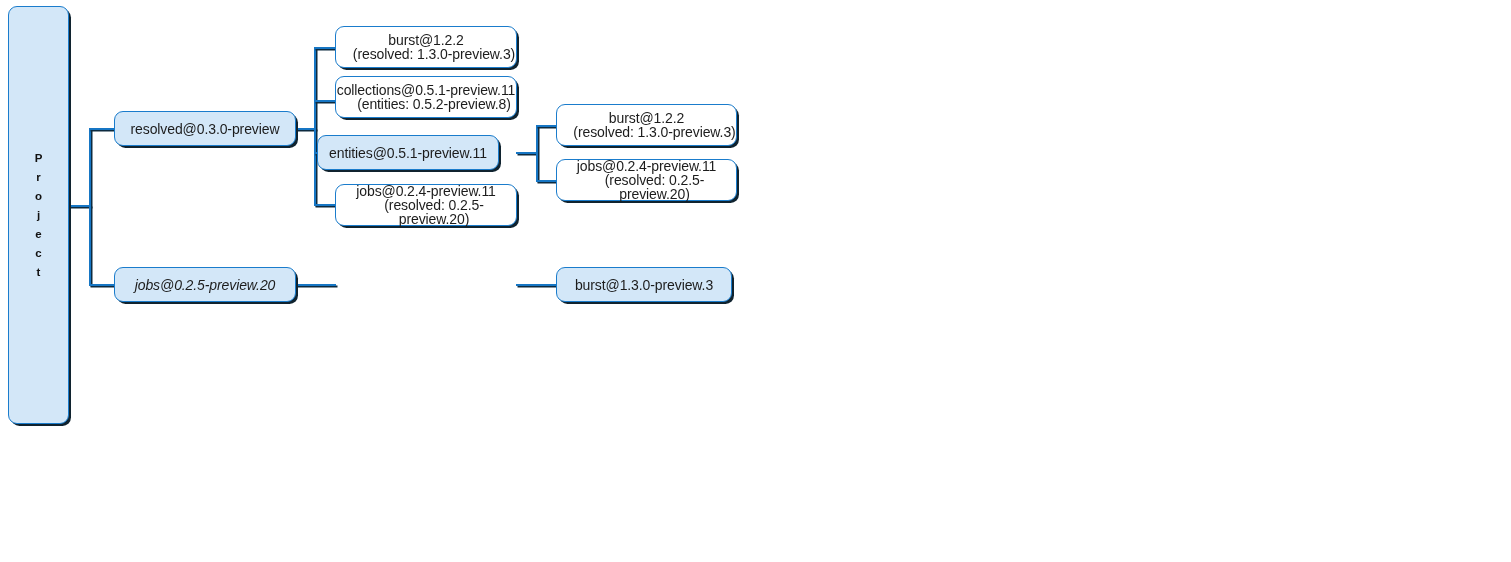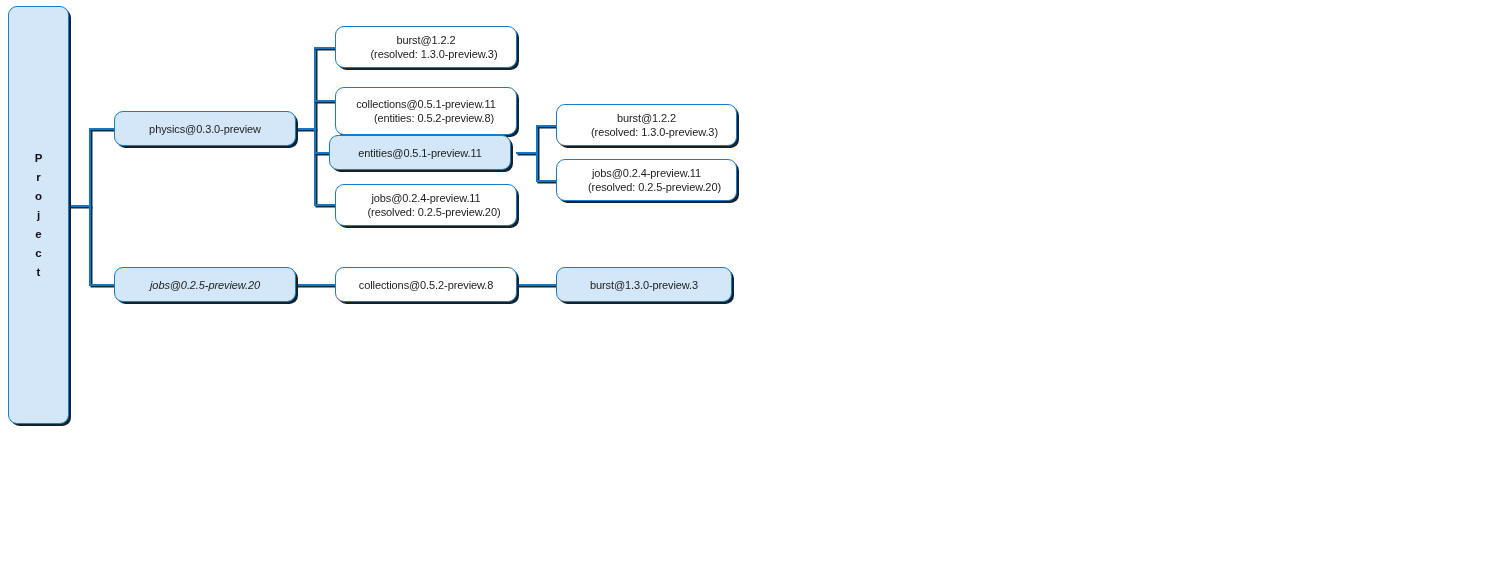--- a/index.html
+++ b/index.html
@@ -36,21 +36,21 @@
     box-sizing: border-box;
     border: 1.6px solid #1a7ccc;
     border-radius: 9px;
     background: #ffffff;
     box-shadow: 2.5px 2.5px 0 -0.5px #10232f;
     display: flex;
     align-items: center;
     justify-content: center;
     text-align: center;
     color: #1c1c1c;
-    font-size: 11px;
+    font-size: 14px;
     line-height: 14px;
     letter-spacing: -0.1px;
     z-index: 3;
   }
   .node.filled { background: #d3e7f8; }
   .node .lbl { display: block; }
   .node .sub  { display: block; margin-left: 16px; }
 
   
   #project-node {
@@ -107,49 +107,46 @@
     <span id="project-label">P
 r
 o
 j
 e
 c
 t</span>
   </div>
 
   <div class="node filled" style="left:114px; top:111px; width:182px; height:35px;">
-    <span>physics@0.3.0-preview</span>
+    <span>resolved@0.3.0-preview</span>
   </div>
 
   <div class="node filled" style="left:114px; top:267px; width:182px; height:35px;font-style:italic;">
     <span>jobs@0.2.5-preview.20</span>
   </div>
 
   <div class="node" style="left:335px; top:26px; width:182px; height:42px; flex-direction:column;">
     <span class="lbl">burst@1.2.2</span>
     <span class="sub">(resolved: 1.3.0-preview.3)</span>
   </div>
 
-  <div class="node" style="left:335px; top:87px; width:182px; height:48px; flex-direction:column;">
+  <div class="node" style="left:335px; top:76px; width:182px; height:42px; flex-direction:column;">
     <span class="lbl">collections@0.5.1-preview.11</span>
     <span class="sub">(entities: 0.5.2-preview.8)</span>
   </div>
 
-  <div class="node filled" style="left:329px; top:135px; width:182px; height:35px;">
+  <div class="node filled" style="left:317px; top:135px; width:182px; height:35px;">
     <span>entities@0.5.1-preview.11</span>
   </div>
 
   <div class="node" style="left:335px; top:184px; width:182px; height:42px; flex-direction:column;">
     <span class="lbl">jobs@0.2.4-preview.11</span>
     <span class="sub">(resolved: 0.2.5-preview.20)</span>
   </div>
 
-  <div class="node" style="left:335px; top:267px; width:182px; height:35px;">
-    <span>collections@0.5.2-preview.8</span>
-  </div>
 
   <div class="node" style="left:556px; top:104px; width:181px; height:42px; flex-direction:column;">
     <span class="lbl">burst@1.2.2</span>
     <span class="sub">(resolved: 1.3.0-preview.3)</span>
   </div>
 
   <div class="node" style="left:556px; top:159px; width:181px; height:42px; flex-direction:column;">
     <span class="lbl">jobs@0.2.4-preview.11</span>
     <span class="sub">(resolved: 0.2.5-preview.20)</span>
   </div>

